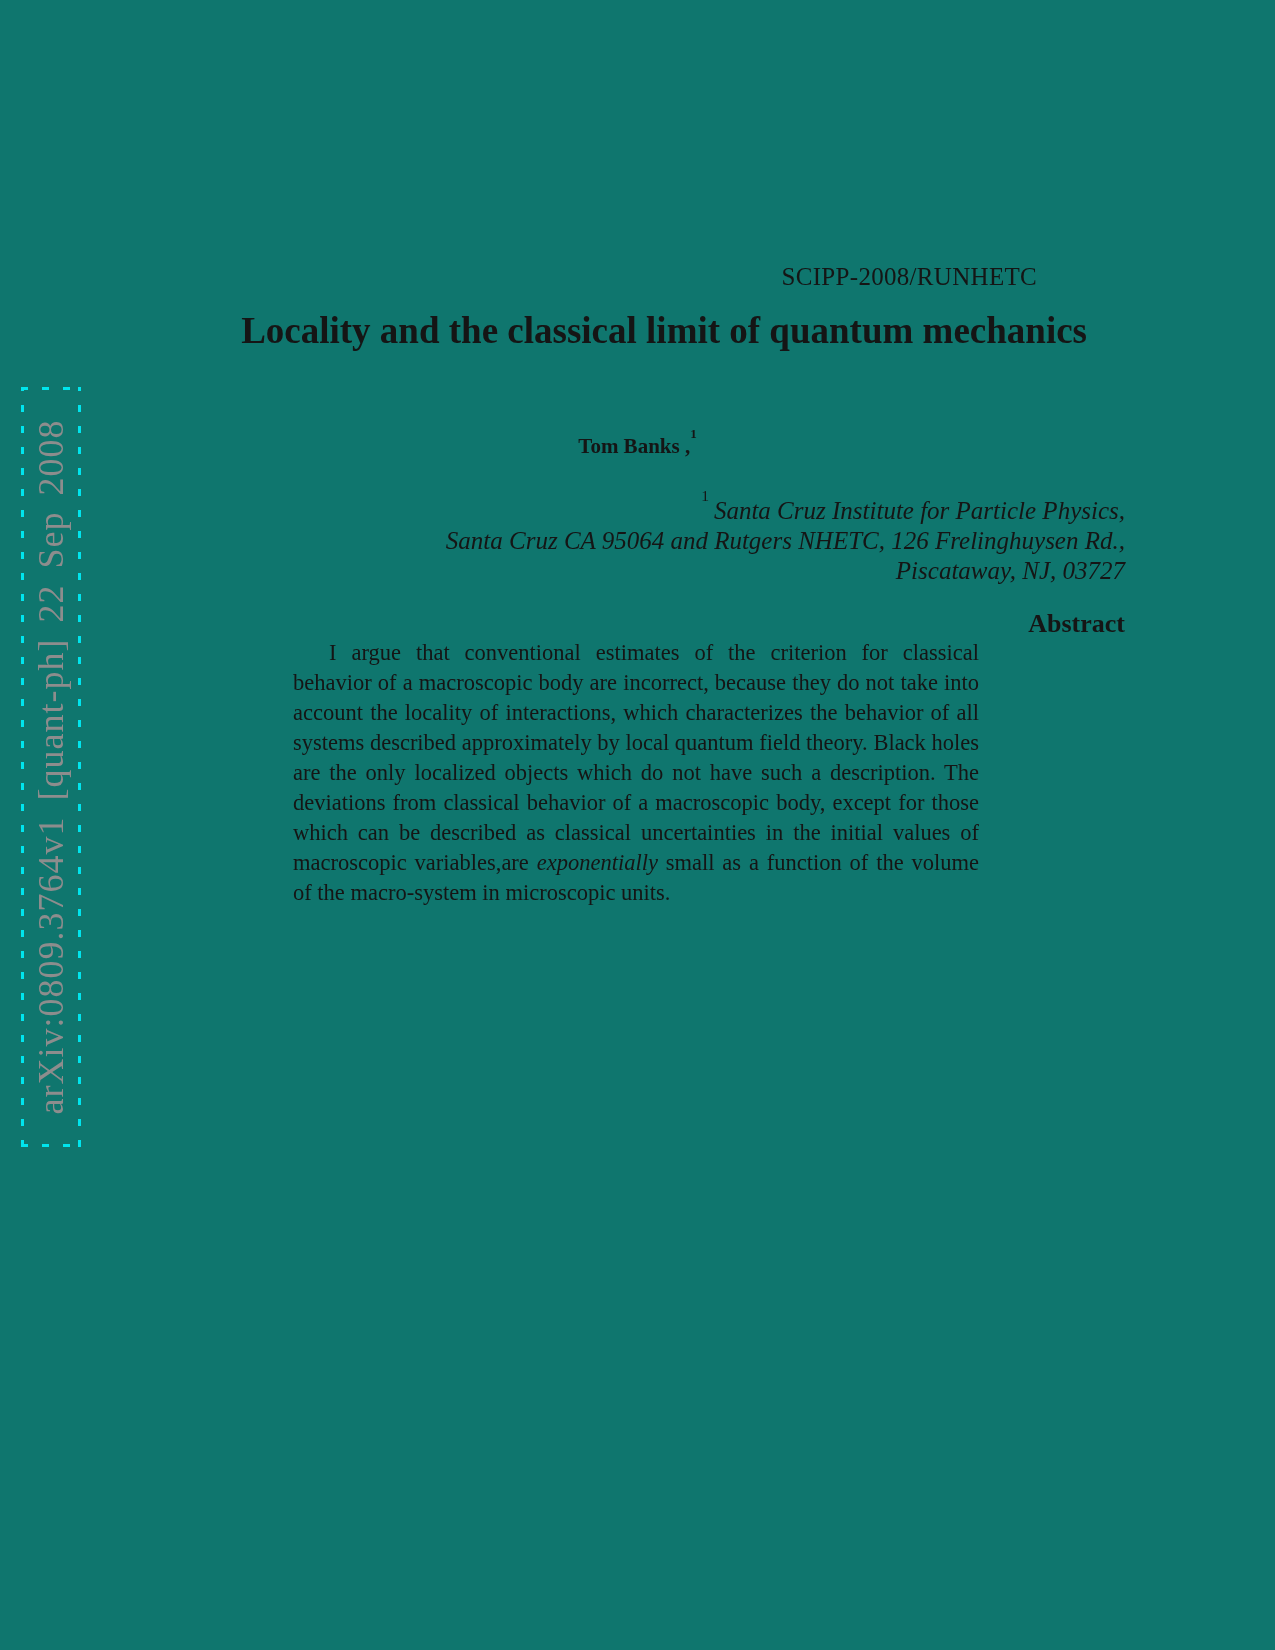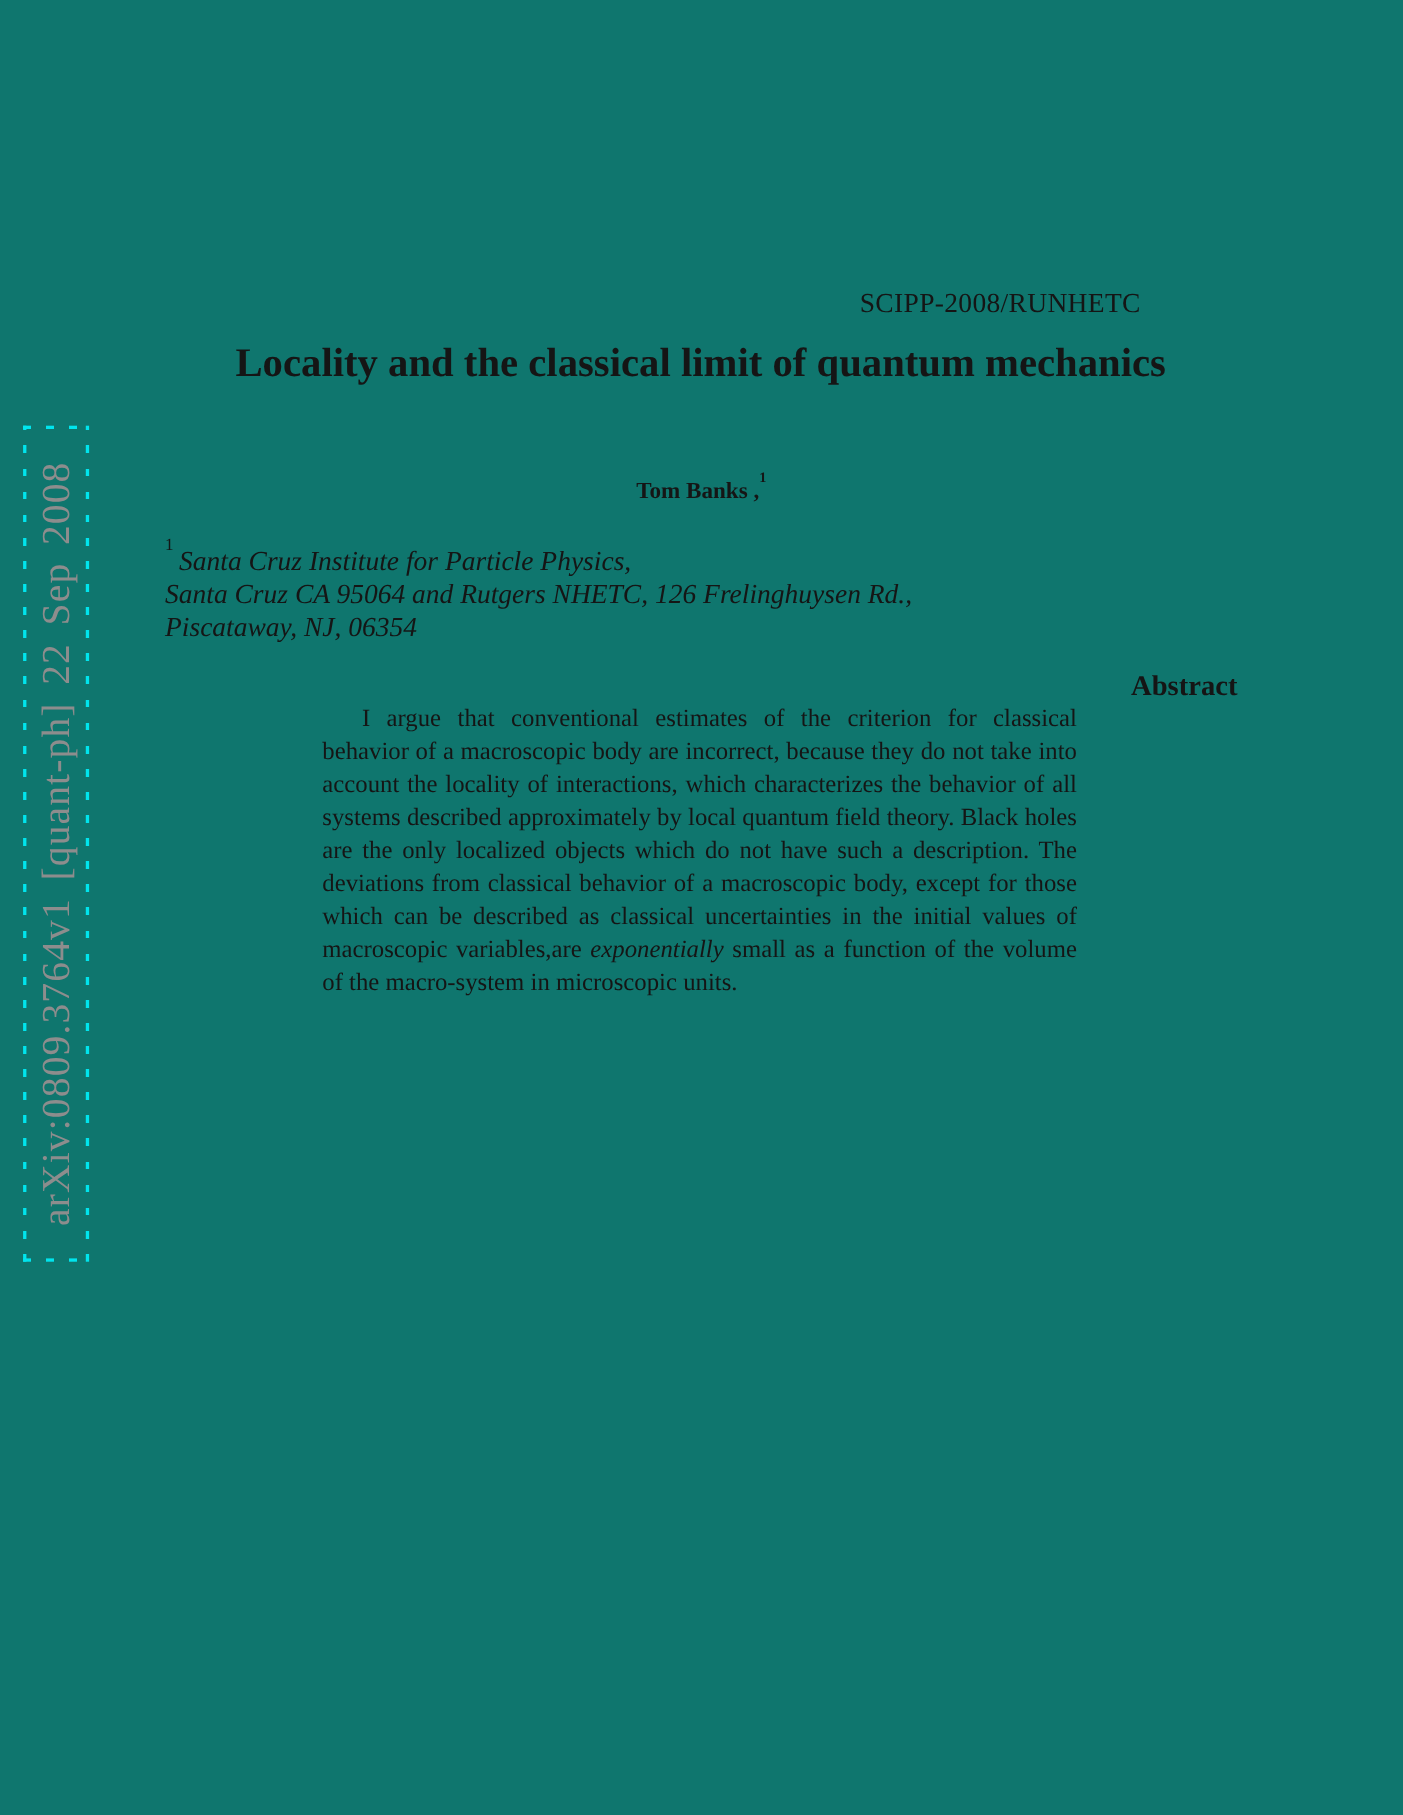--- a/index.html
+++ b/index.html
@@ -29,39 +29,39 @@
 
   .title {
     position: absolute;
     top: 309px;
     left: 187px;
     width: 900px;
     margin: 0;
     font-size: 37px;
     line-height: 43px;
     font-weight: bold;
-    text-align: center;
+    text-align: right;
   }
 
   .author {
     position: absolute;
     top: 434px;
     left: 150px;
     width: 975px;
     text-align: center;
     font-size: 21px;
     font-weight: bold;
   }
 
   .affiliation {
     position: absolute;
     top: 496px;
     left: 150px;
     width: 975px;
-    text-align: left;
+    text-align: right;
     font-style: italic;
     font-size: 25px;
     line-height: 30px;
   }
 
   sup.fnmark {
     font-size: 62%;
     font-style: normal;
     position: relative;
     top: -0.55em;
@@ -123,21 +123,21 @@
 
   <div class="report-number">SCIPP-2008/RUNHETC</div>
 
   <h1 class="title">Locality and the classical limit of quantum mechanics</h1>
 
   <div class="author"><span>Tom Banks ,</span><sup class="fnmark">1</sup></div>
 
   <div class="affiliation">
     <div><sup class="fnmark">1</sup><span>Santa Cruz Institute for Particle Physics,</span></div>
     <div>Santa Cruz CA 95064 and Rutgers NHETC, 126 Frelinghuysen Rd.,</div>
-    <div>Piscataway, NJ, 06354</div>
+    <div>Piscataway, NJ, 03727</div>
   </div>
 
   <div class="abstract-heading">Abstract</div>
 
   <p class="abstract-body"><span>I argue that conventional estimates of the criterion for classical behavior of a macroscopic body are incorrect, because they do not take into account the locality of interactions, which characterizes the behavior of all systems described approximately by local quantum field theory. Black holes are the only localized objects which do not have such a description. The deviations from classical behavior of a macroscopic body, except for those which can be described as classical uncertainties in the initial values of macroscopic variables,are </span><em>exponentially</em><span> small as a function of the volume of the macro-system in microscopic units.</span></p>
 
   <div class="watermark-box">
     <span class="watermark-text">arXiv:0809.3764v1 [quant-ph] 22 Sep 2008</span>
   </div>
 

